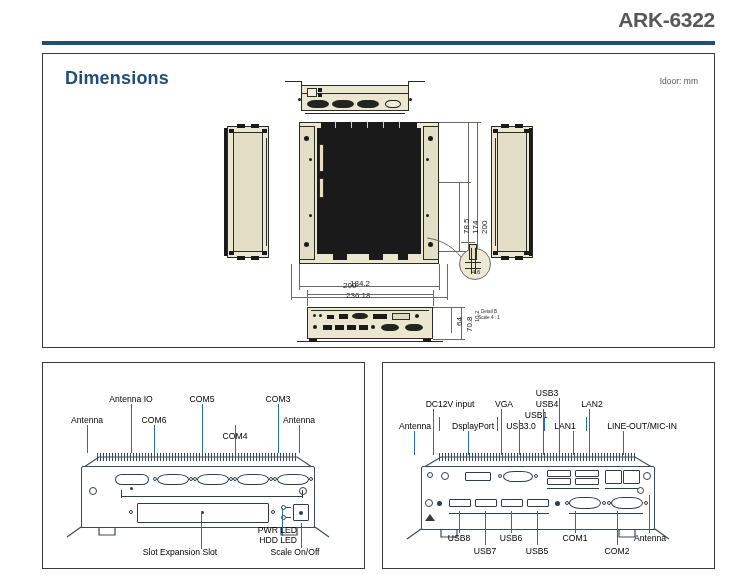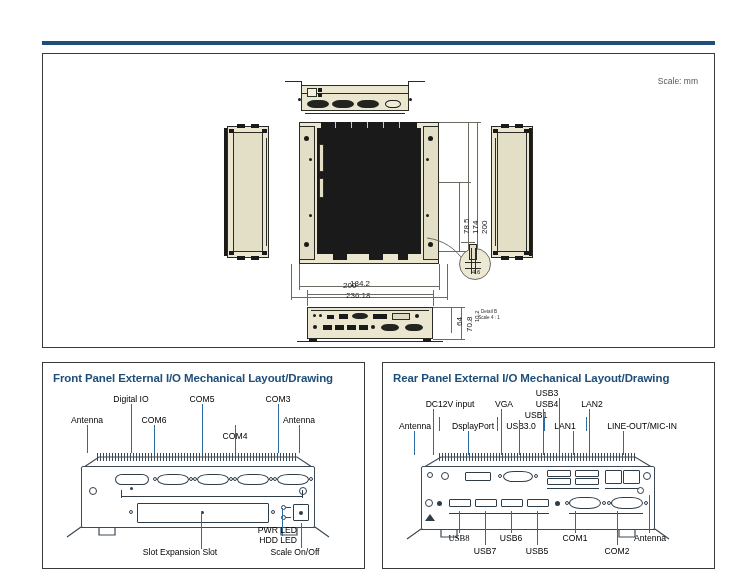--- a/index.html
+++ b/index.html
@@ -165,27 +165,29 @@
       to right,
       #3c4a57 0px, #3c4a57 1px, transparent 1px, transparent 3px);
   }
   .meas-ln { position: absolute; height: 1px; background: #2f3d49; }
   .meas-tick { position: absolute; width: 1px; background: #2f3d49; }
 </style>
 </head>
 <body>
 
 <div id="page-header">
+  <div id="model-title">ARK-6322</div>
   <div id="header-rule"></div>
 </div>
 
 <div class="panel" id="dimensions-panel">
 
-
-  <div id="unit-label">Scale: mm</div>
+  <div class="panel-heading-blue" id="dimensions-heading">Dimensions</div>
+
+  <div id="unit-label">Idoor: mm</div>
 
   <div class="dwg" style="left:242px; top:18px; width:140px; height:45px;">
 
     <div class="ln-h" style="left:0px; top:9px; width:16px;"></div>
     <div class="ln-v" style="left:16px; top:9px; height:5px;"></div>
     <div class="ln-h" style="left:124px; top:9px; width:16px;"></div>
     <div class="ln-v" style="left:123px; top:9px; height:5px;"></div>
 
     <div class="beige" style="left:16px; top:13px; width:108px; height:26px;"></div>
     <div class="ln-h" style="left:16px; top:21px; width:108px;"></div>
@@ -354,23 +356,22 @@
     <div class="thin-v" style="left:168px; top:21px; height:32px;"></div>
   </div>
 
   <div class="dim-txt" style="left:300px; top:227px;">200</div>
   <div class="dim-txt rot" style="left:412px; top:272px;">64</div>
   <div class="dim-txt rot" style="left:422px; top:278px;">70.8</div>
 </div>
 
 <div class="panel" id="front-panel-box">
 
-  <div class="panel-heading-blue io-heading">Front Panel External I/O Mechanical Layout/Drawing</div>
-
-  <div class="io-lbl" style="left:58px; top:31px; width:60px;">Digital IO</div>
+
+  <div class="io-lbl" style="left:58px; top:31px; width:60px;">Antenna IO</div>
   <div class="io-lbl" style="left:137px; top:31px; width:44px;">COM5</div>
   <div class="io-lbl" style="left:213px; top:31px; width:44px;">COM3</div>
 
   <div class="io-lbl" style="left:16px; top:52px; width:56px;">Antenna</div>
   <div class="io-lbl" style="left:87px; top:52px; width:48px;">COM6</div>
   <div class="io-lbl" style="left:168px; top:68px; width:48px;">COM4</div>
   <div class="io-lbl" style="left:228px; top:52px; width:56px;">Antenna</div>
 
   <div class="io-line" style="left:44px; top:62px; height:28px;"></div>
   <div class="io-line" style="left:88px; top:41px; height:49px;"></div>
@@ -441,21 +442,20 @@
   <div class="io-line" style="left:258px; top:160px; height:25px;"></div>
 
   <div class="io-lbl" style="left:190px; top:162px; width:64px; text-align:right;">PWR LED</div>
   <div class="io-lbl" style="left:190px; top:172px; width:64px; text-align:right;">HDD LED</div>
   <div class="io-lbl" style="left:76px; top:184px; width:122px;">Slot Expansion Slot</div>
   <div class="io-lbl" style="left:207px; top:184px; width:90px;">Scale On/Off</div>
 </div>
 
 <div class="panel" id="rear-panel-box">
 
-  <div class="panel-heading-blue io-heading">Rear Panel External I/O Mechanical Layout/Drawing</div>
 
   <div class="io-lbl" style="left:144px; top:25px; width:40px;">USB3</div>
 
   <div class="io-lbl" style="left:31px; top:36px; width:72px;">DC12V input</div>
   <div class="io-lbl" style="left:104px; top:36px; width:34px;">VGA</div>
   <div class="io-lbl" style="left:144px; top:36px; width:40px;">USB4</div>
   <div class="io-lbl" style="left:190px; top:36px; width:38px;">LAN2</div>
 
   <div class="io-lbl" style="left:134px; top:47px; width:38px;">USB1</div>
 
@@ -542,21 +542,21 @@
   </div>
 
   <div class="io-line" style="left:76px; top:148px; height:22px;"></div>
   <div class="io-line" style="left:102px; top:148px; height:34px;"></div>
   <div class="io-line" style="left:128px; top:148px; height:22px;"></div>
   <div class="io-line" style="left:154px; top:148px; height:34px;"></div>
   <div class="io-line" style="left:192px; top:148px; height:22px;"></div>
   <div class="io-line" style="left:234px; top:148px; height:34px;"></div>
   <div class="io-line" style="left:266px; top:132px; height:38px;"></div>
 
-  <div class="io-lbl" style="left:54px; top:170px; width:44px;font-family:Liberation Serif, serif;">USB8</div>
+  <div class="io-lbl" style="left:54px; top:170px; width:44px;">USB8</div>
   <div class="io-lbl" style="left:106px; top:170px; width:44px;">USB6</div>
   <div class="io-lbl" style="left:170px; top:170px; width:44px;">COM1</div>
   <div class="io-lbl" style="left:240px; top:170px; width:54px;">Antenna</div>
 
   <div class="io-lbl" style="left:80px; top:183px; width:44px;">USB7</div>
   <div class="io-lbl" style="left:132px; top:183px; width:44px;">USB5</div>
   <div class="io-lbl" style="left:212px; top:183px; width:44px;">COM2</div>
 </div>
 
 </body></html>

